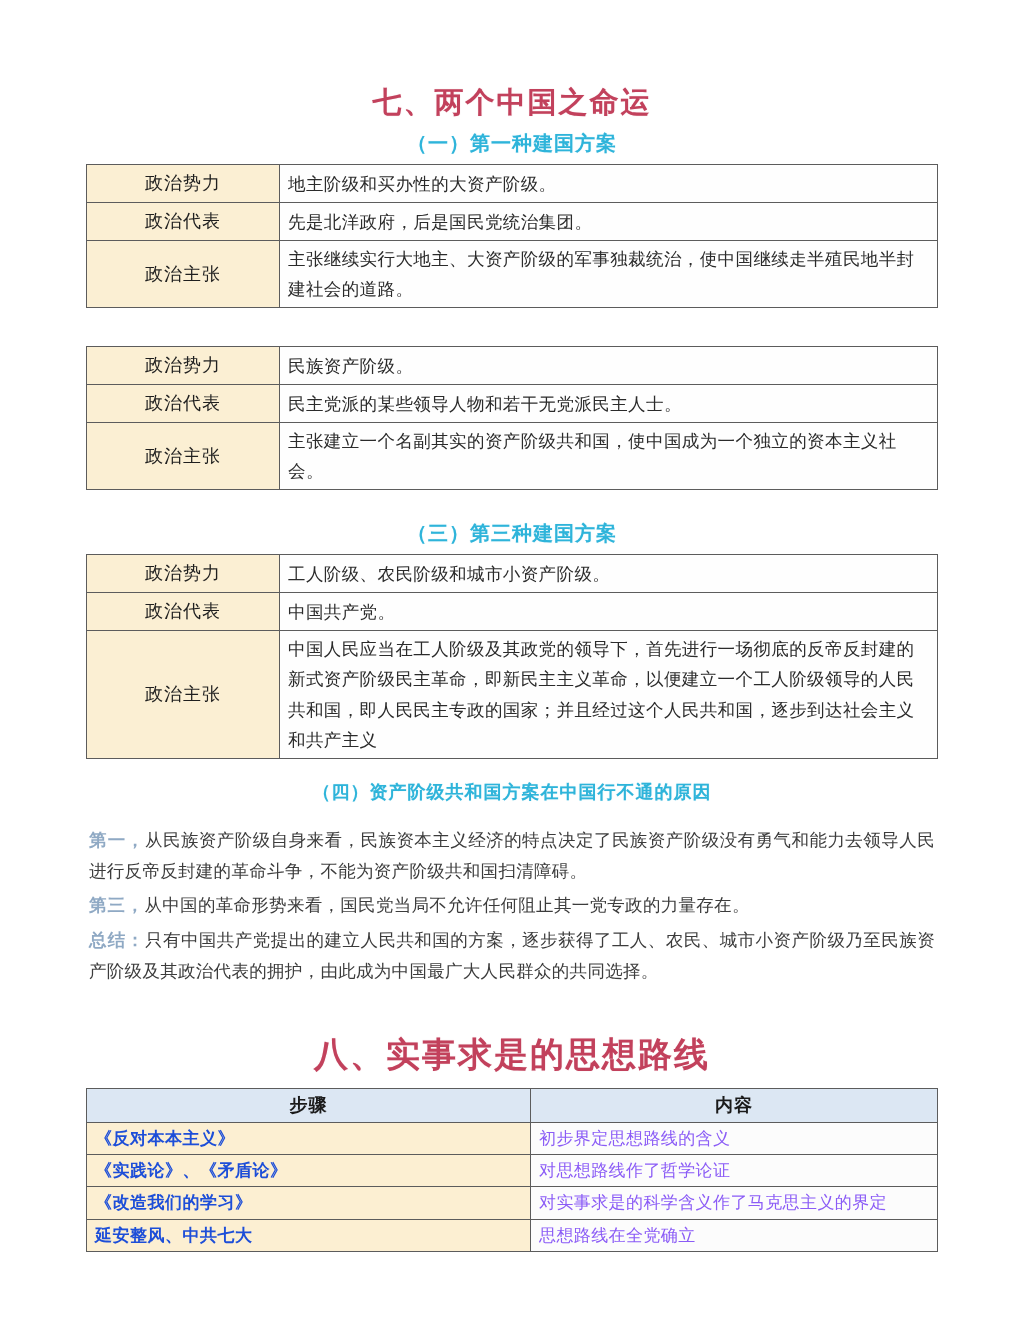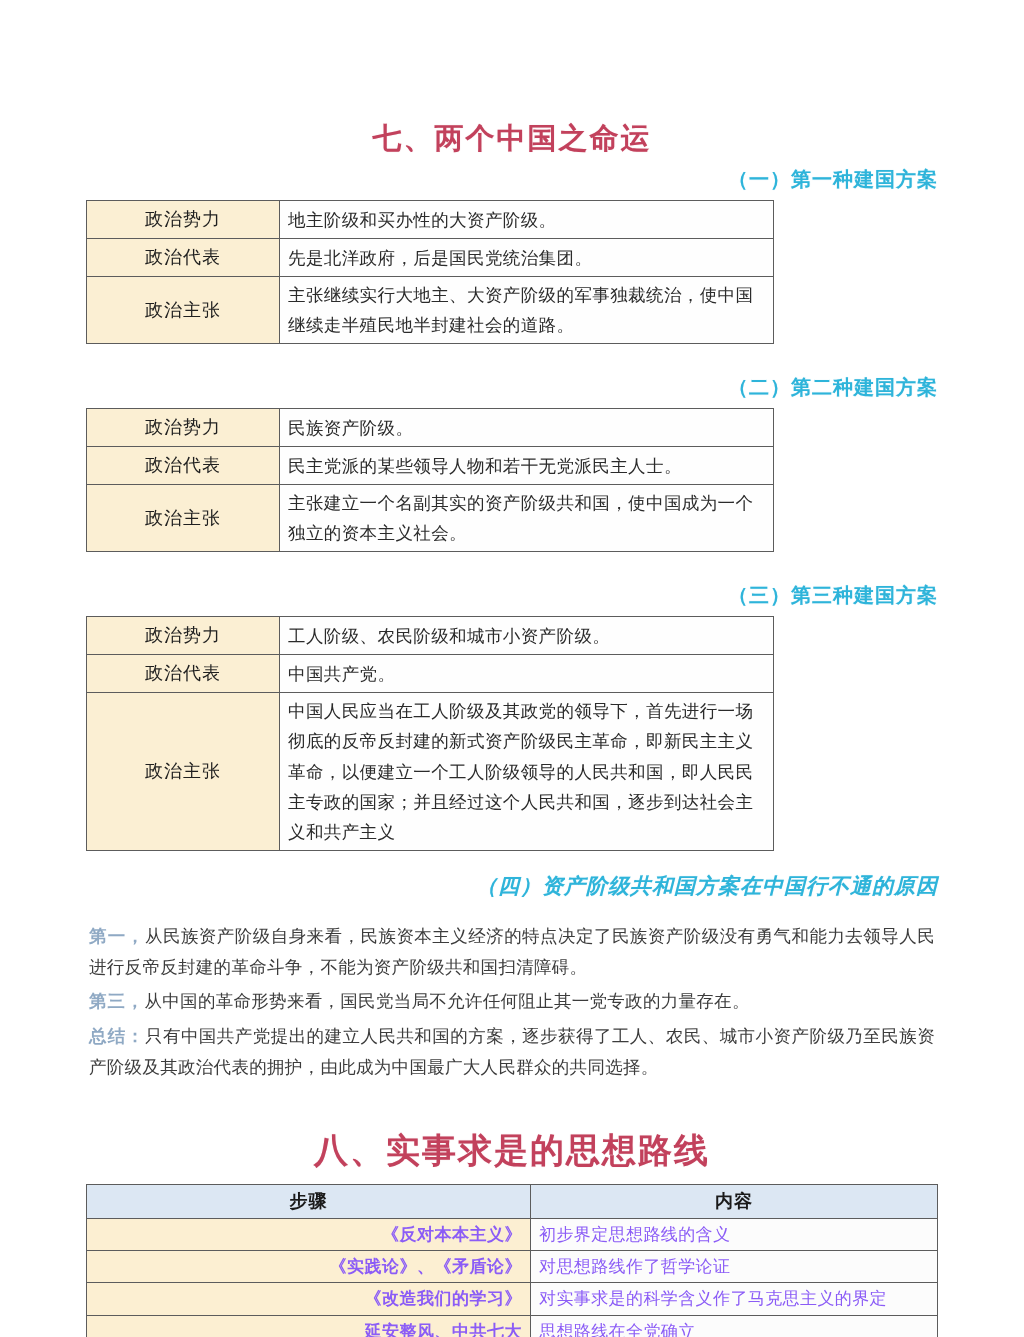--- a/index.html
+++ b/index.html
@@ -24,46 +24,45 @@
 
   
   .h-main {
     text-align: center;
     color: #c2415c;
     font-size: 29px;
     font-weight: bold;
     letter-spacing: 2px;
     font-family: "Liberation Serif", "DejaVu Serif", serif;
     margin: 0;
-    padding-top: 120px;
+    padding-top: 84px;
     line-height: 1.25;
     text-shadow: 0 0 1px rgba(194,65,92,0.25);
   }
   .h-main.second {
     padding-top: 0;
     font-size: 34px;
   }
   .h-sub {
-    text-align: right;
+    text-align: center;
     color: #2eb4da;
     font-size: 20px;
     font-weight: bold;
     letter-spacing: 1px;
     margin: 0;
     line-height: 1.3;
     text-shadow: 0 0 1px rgba(46,180,218,0.3);
   }
   .h-sub.big {
-    font-size: 21px;
-    font-style: italic;
+    font-size: 18px;
   }
 
   
   table.grid {
-    width: 688px;
+    width: 852px;
     border-collapse: collapse;
     table-layout: fixed;
     font-size: 17.5px;
     line-height: 1.72;
   }
   table.grid td, table.grid th {
     border: 1px solid #5c5c5c;
     padding: 3px 8px;
     vertical-align: middle;
     font-weight: normal;
@@ -102,23 +101,23 @@
     background: #dce7f3;
     font-weight: bold;
     color: #1a1a1a;
     font-size: 18px;
     letter-spacing: 1px;
     text-align: center;
   }
   table.steps th.c1, table.steps td.c1 { width: 427px; }
   td.step-name {
     background: #fcefd2;
-    text-align: right;
-    font-weight: bold;
-    color: #8b5cf6;
+    text-align: left;
+    font-weight: bold;
+    color: #1d4ed8;
     letter-spacing: 0.5px;
   }
   td.step-desc {
     background: #fcfcfc;
     text-align: left;
     padding-left: 12px;
     color: #8b5cf6;
     letter-spacing: 0.4px;
   }
 
@@ -170,21 +169,20 @@
       </tr>
       <tr>
         <td class="lbl">政治主张</td>
         <td class="val">主张继续实行大地主、大资产阶级的军事独裁统治，使中国继续走半殖民地半封建社会的道路。</td>
       </tr>
     </tbody>
   </table>
 
   <div class="sp-30"></div>
 
-  <h2 class="h-sub">（二）第二种建国方案</h2>
   <div class="sp-8"></div>
   <table class="grid">
     <tbody>
       <tr>
         <td class="lbl">政治势力</td>
         <td class="val">民族资产阶级。</td>
       </tr>
       <tr>
         <td class="lbl">政治代表</td>
         <td class="val">民主党派的某些领导人物和若干无党派民主人士。</td>

